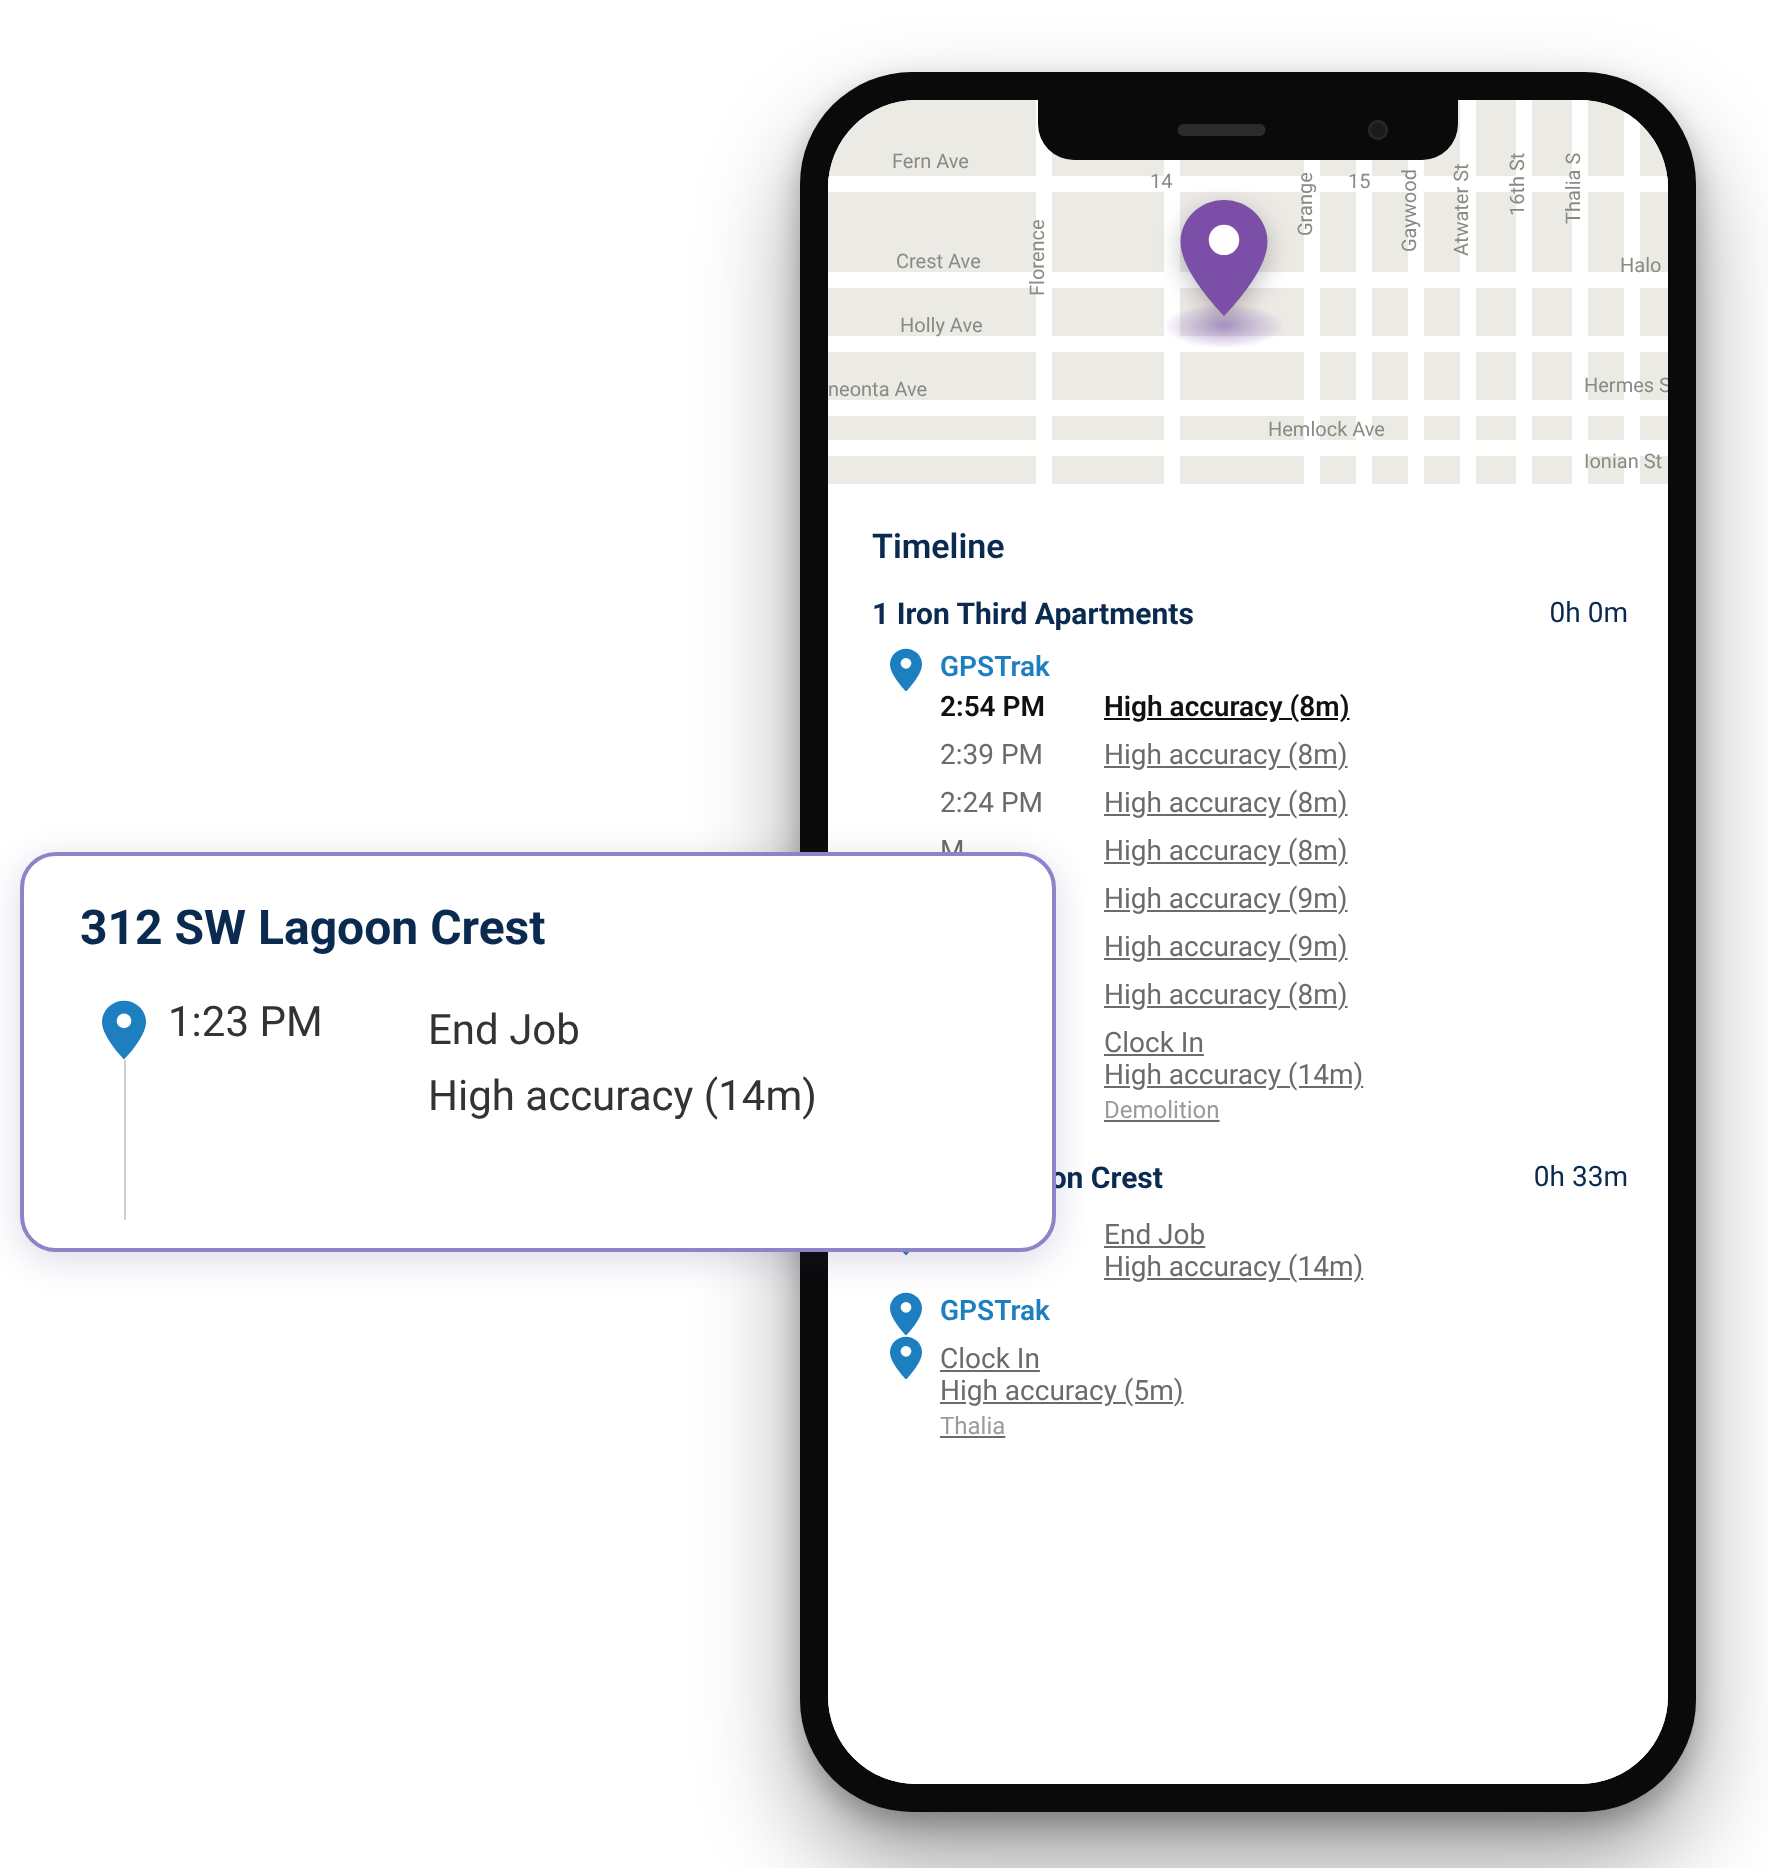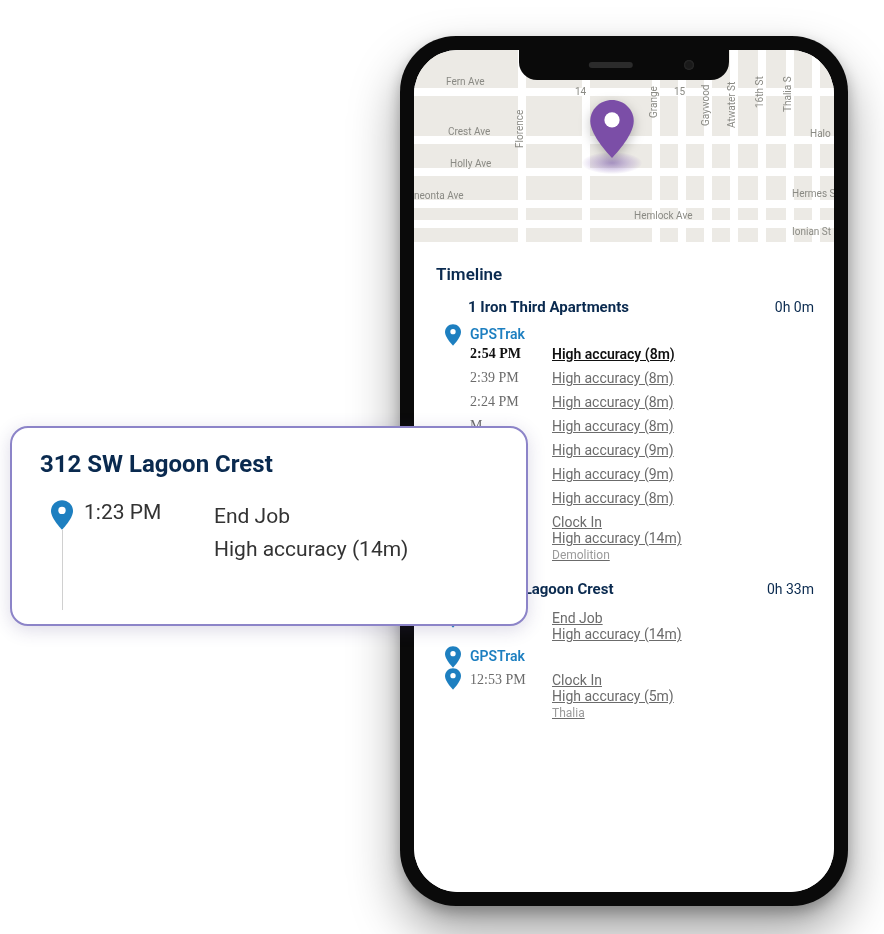--- a/index.html
+++ b/index.html
@@ -56,34 +56,34 @@
     position:absolute; width:60px; height:22px; border-radius:50%;
     background: radial-gradient(ellipse at center, rgba(124,88,181,.55) 0%, rgba(124,88,181,.15) 55%, rgba(124,88,181,0) 72%);
   }
   .map-pin { position:absolute; width:44px; height:58px; }
   .map-pin svg { width:100%; height:100%; filter: drop-shadow(0 4px 6px rgba(0,0,0,.25)); }
 
   
   .content { position:absolute; top:192px; left:0; right:0; bottom:0; background:#fff; padding: 22px 20px 0 22px; }
   .section-title { font-size:17px; font-weight:600; color:#0a2a4f; margin-bottom:14px; }
   .job-block { margin-bottom:14px; }
-  .job-header { display:flex; justify-content:space-between; align-items:center; margin-bottom:8px;margin-left:32px; }
+  .job-header { display:flex; justify-content:space-between; align-items:center; margin-bottom:8px; }
   .job-title { font-size:15px; font-weight:700; color:#0a2a4f; }
   .job-duration { font-size:14px; color:#0a2a4f; }
 
   .row { display:flex; align-items:flex-start;justify-content:space-between; }
   .gutter { width:34px; flex:0 0 34px; display:flex; flex-direction:column; align-items:center; }
   .pin-small { width:16px; height:22px; }
   .pin-small svg { width:100%; height:100%; }
   .vline { width:1px; background:#d4d4d4; flex:1; }
   .gps-label { font-size:14px; font-weight:600; color:#1d7fc0; padding-top:2px; }
 
   .entry { display:flex; padding:4px 0; }
   .entry.active .time, .entry.active .desc { color:#111; font-weight:600; }
-  .time { width:82px; flex:0 0 82px; font-size:14px; color:#6b6b6b; text-align:left;font-family:Liberation Serif, serif; }
+  .time { width:82px; flex:0 0 82px; font-size:14px; color:#6b6b6b; text-align:left; }
   .desc { font-size:14px; color:#6b6b6b;text-decoration:underline; }
   .desc .sub { display:block; font-size:12px; color:#9a9a9a; margin-top:2px; }
   .entries-col { flex:1; position:relative; }
 
   
   .callout {
     position:absolute; left:10px; top:426px;
     width:518px; height:200px;
     background:#fff;
     border:2px solid #8c84c8;
@@ -255,21 +255,20 @@
             <div class="gutter">
               <span class="pin-small">
                 <svg viewBox="0 0 24 32">
                     <path fill="#1d7fc0" d="M12 0C5.4 0 0 5.2 0 11.6 0 20 12 32 12 32s12-12 12-20.4C24 5.2 18.6 0 12 0z"></path>
                     <circle cx="12" cy="11" r="4" fill="#fff"></circle>
                   </svg>
               </span>
             </div>
             <div class="entries-col" id="job1-sec2">
                 <div class="entry">
-                  <div class="time">12:53 PM</div>
                   <div class="desc"><span>Clock In</span><br><span>High accuracy (5m)</span><span class="sub">Thalia</span></div>
                 </div>
               </div>
           </div>
         </div>
 
       </div>
     </div>
   </div>
 

